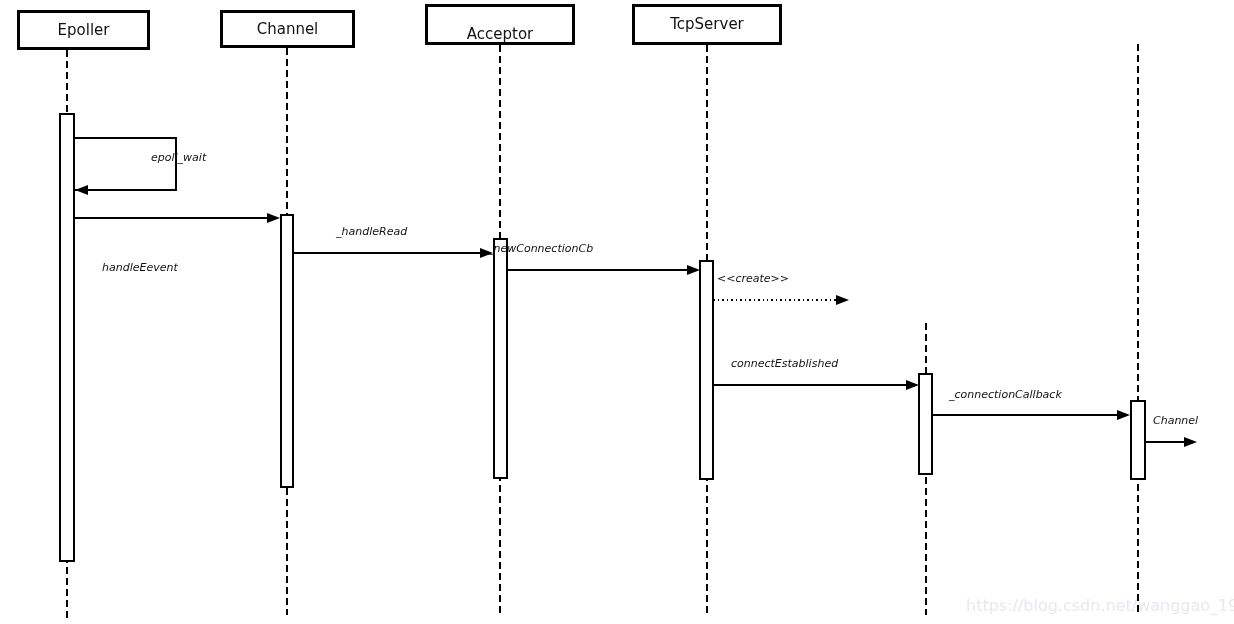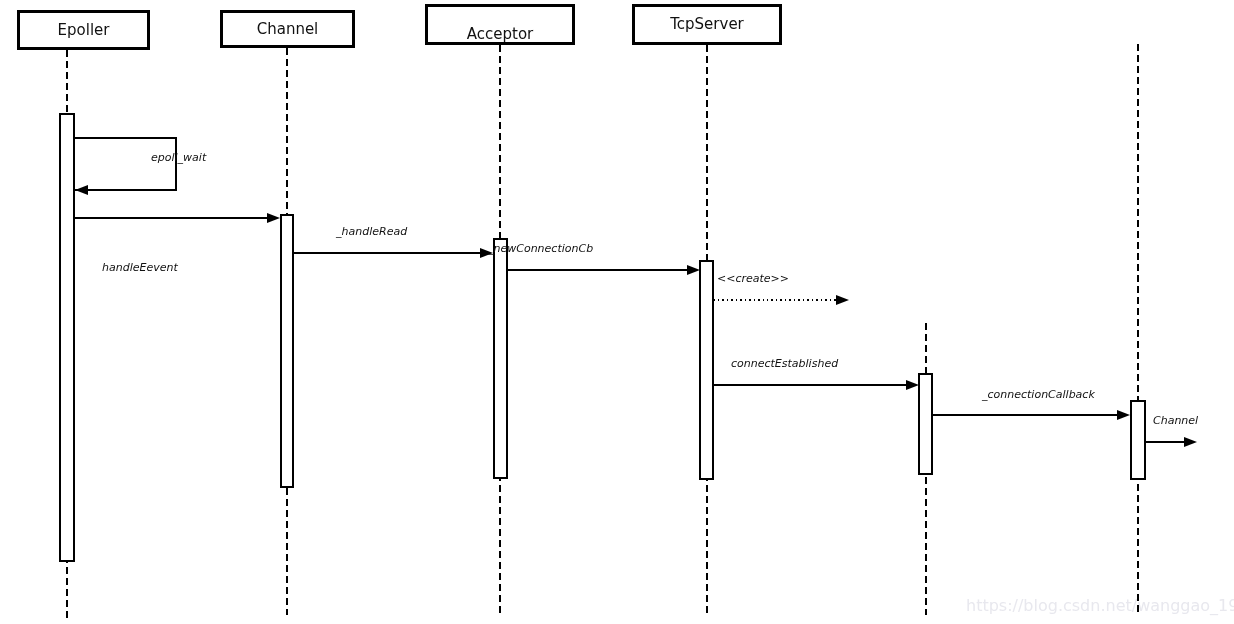--- a/index.html
+++ b/index.html
@@ -92,19 +92,19 @@
   <div class="dotline" style="left:713px; top:299px; width:124px;"></div>
   <div class="ah-r" style="left:836px; top:295px;"></div>
   <div class="mlabel" style="left:717px; top:272px;text-align:right;">&lt;&lt;create&gt;&gt;</div>
 
   <div class="hline" style="left:713px; top:384px; width:194px;"></div>
   <div class="ah-r" style="left:906px; top:380px;"></div>
   <div class="mlabel" style="left:731px; top:357px;">connectEstablished</div>
 
   <div class="hline" style="left:932px; top:414px; width:186px;"></div>
   <div class="ah-r" style="left:1117px; top:410px;"></div>
-  <div class="mlabel" style="left:982px; top:388px;">_connectionCallback</div>
+  <div class="mlabel" style="left:949px; top:388px;">_connectionCallback</div>
 
   <div class="hline" style="left:1145px; top:441px; width:40px;"></div>
   <div class="ah-r" style="left:1184px; top:437px;"></div>
   <div class="mlabel" style="left:1153px; top:414px;">Channel</div>
 
 </div>
 
 </body></html>

